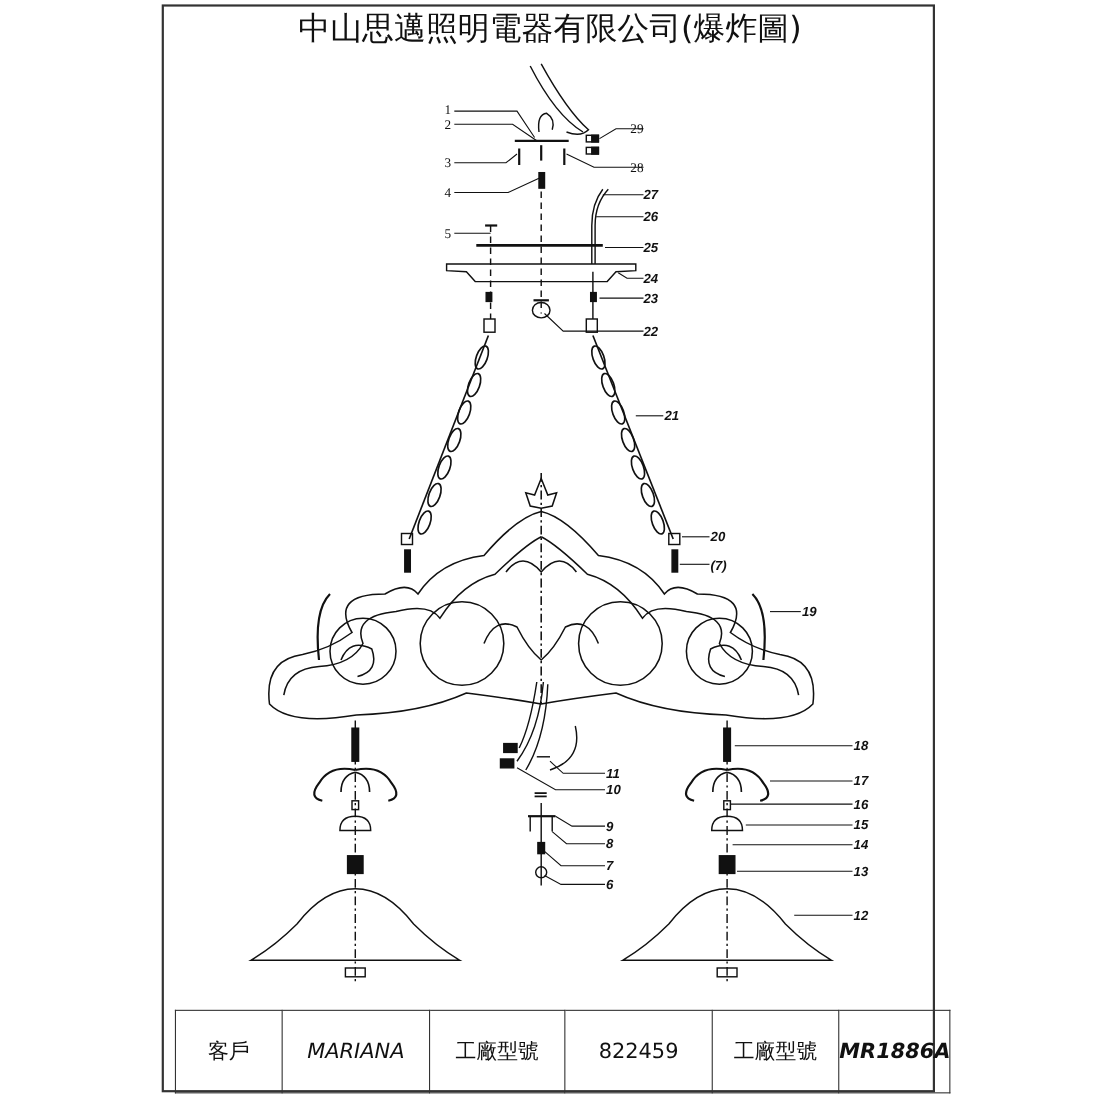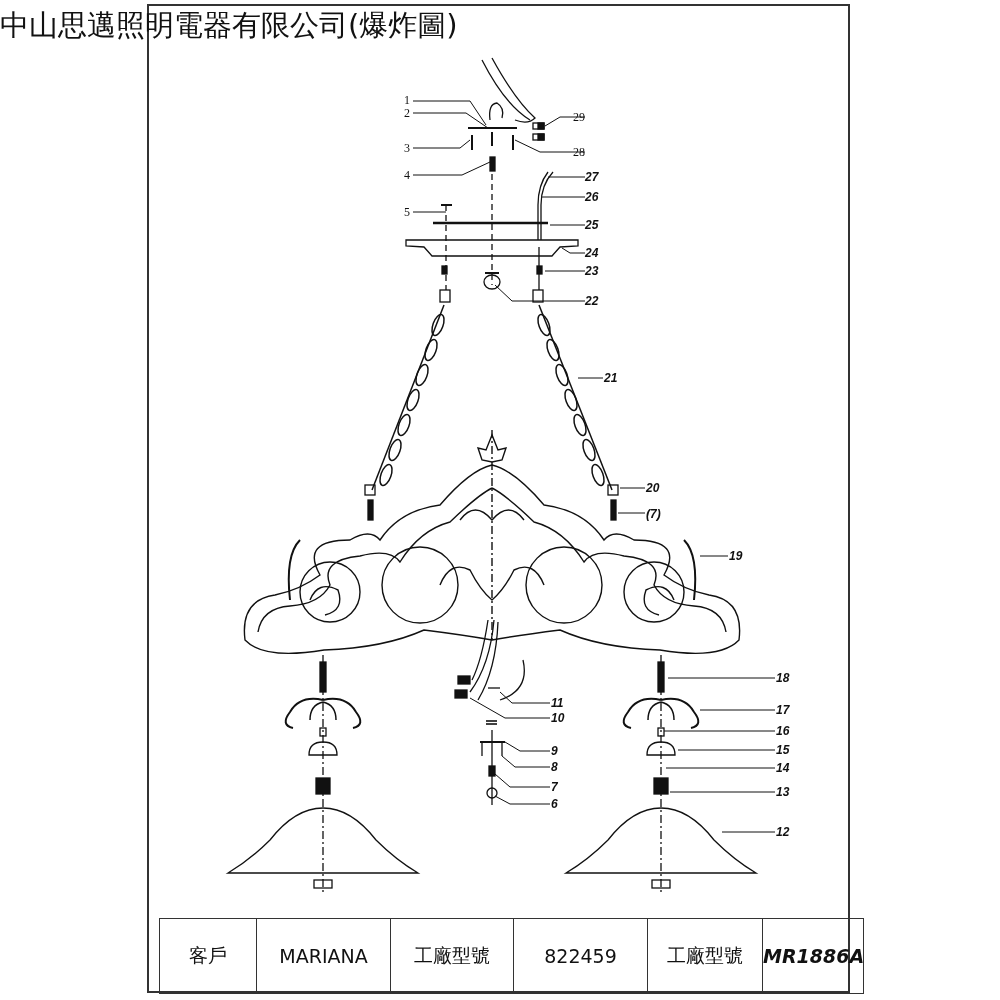--- a/index.html
+++ b/index.html
@@ -1,24 +1,24 @@
 <!DOCTYPE html>
 <html><head>
 <meta charset="utf-8">
 <style>
   html,body{margin:0;padding:0;background:#fff;}
   body{width:1000px;height:1000px;position:relative;overflow:hidden;font-family:"DejaVu Sans",sans-serif;}
   .sheet{position:absolute;left:147px;top:4px;width:703px;height:989px;border:2px solid #333;box-sizing:border-box;}
-  .title{position:absolute;left:0;right:0;top:6px;text-align:left;font-size:29px;color:#111;letter-spacing:0px;font-family:"DejaVu Sans",sans-serif;}
+  .title{position:absolute;left:0;right:0;top:6px;text-align:center;font-size:29px;color:#111;letter-spacing:0px;font-family:"DejaVu Sans",sans-serif;}
   svg.draw{position:absolute;left:0;top:0;}
   .lbl{font-family:"Liberation Sans",sans-serif;font-size:12px;font-style:italic;font-weight:bold;fill:#111;}
   .lbl2{font-family:"Liberation Serif",serif;font-size:12px;fill:#111;}
   table.tb{position:absolute;left:159px;top:918px;width:704px;height:76px;border-collapse:collapse;table-layout:fixed;}
   table.tb td{border:1.5px solid #333;text-align:center;padding:0;height:25px;font-size:19px;color:#111;overflow:hidden;white-space:nowrap;font-family:"DejaVu Sans",sans-serif;}
-  td.it{font-family:"Liberation Serif",serif;font-size:20px;}
+  td.it{font-family:"Liberation Serif",serif;font-style:italic;font-size:20px;}
   td.it2{font-family:"Liberation Serif",serif;font-style:italic;font-weight:bold;font-size:13px;}
   td.ser{font-family:"Liberation Serif",serif;font-size:18px;}
 </style>
 </head>
 <body>
 
 <div class="sheet"></div>
 <div class="title">中山思邁照明電器有限公司(爆炸圖)</div>
 
 <svg class="draw" width="1000" height="1000" viewBox="0 0 1000 1000">

